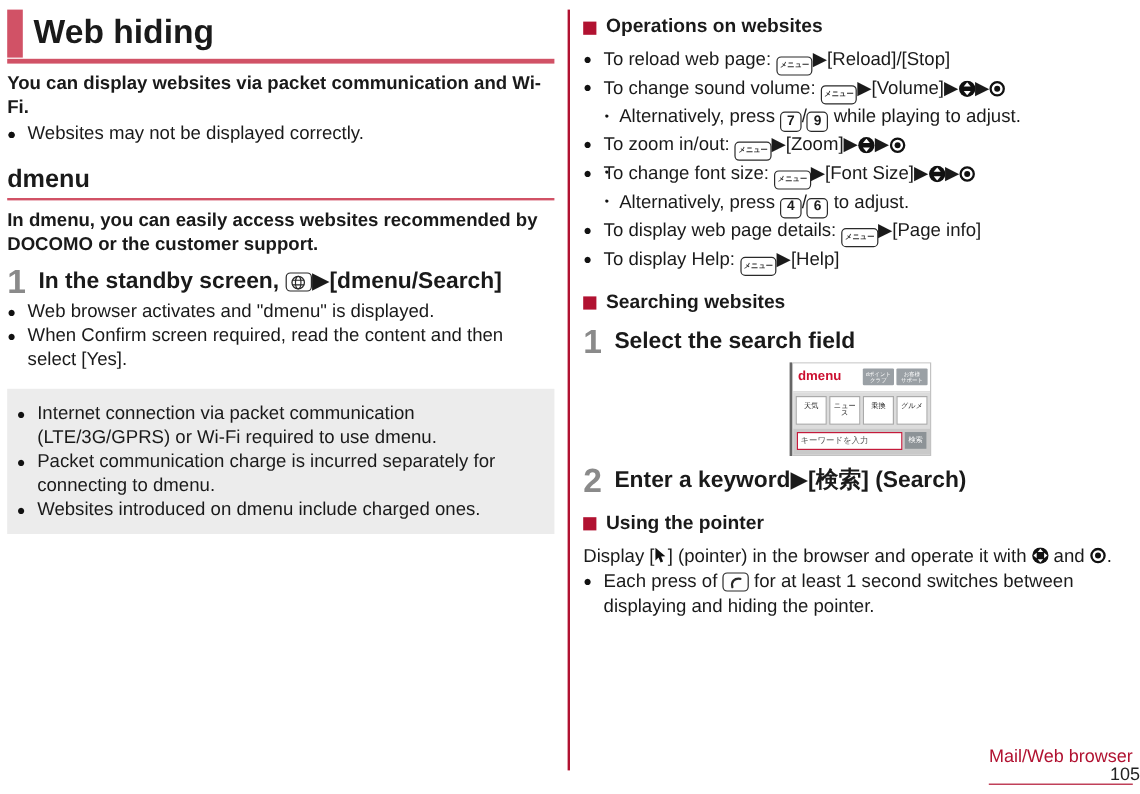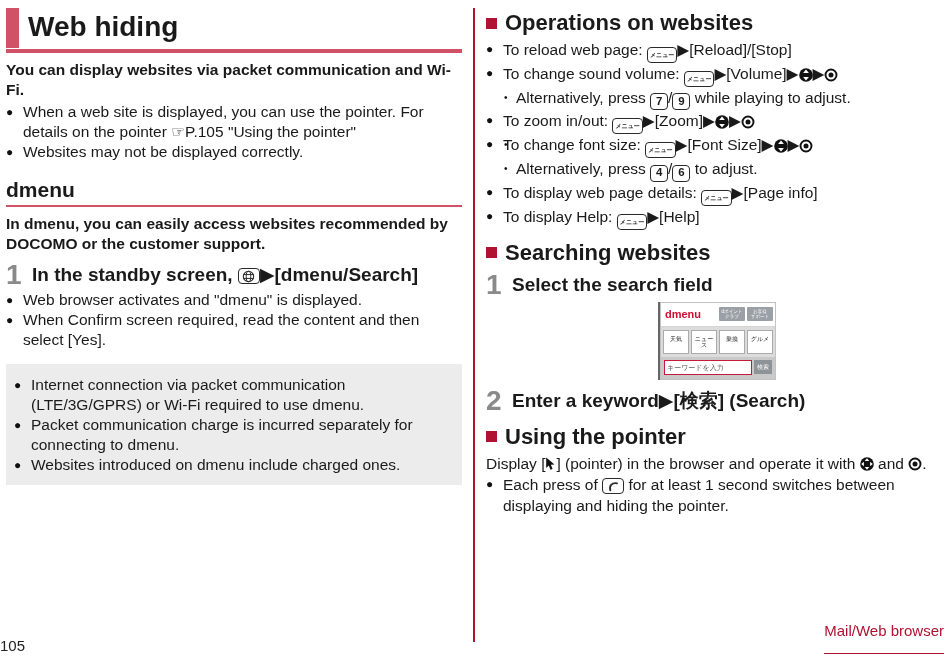--- a/index.html
+++ b/index.html
@@ -23,21 +23,21 @@
   .step{display:flex;margin-top:8px;}
   .stepnum{flex:0 0 26px;font-size:28px;font-weight:bold;color:#8a8a8a;line-height:26px;}
   .steptext{font-weight:bold;font-size:19px;line-height:26px;}
   .stepbullets{margin-top:3px;margin-left:26px;}
   .notebox{background:#ececec;margin-top:14px;padding:9px 8px 10px 8px;}
   .notebox li .dot{color:#c41a3b;}
 
   
   .h3{display:flex;align-items:center;margin:4px 0 5px 0;}
   .h3 .sq{width:11px;height:11px;background:#b11231;margin-right:8px;flex:0 0 auto;}
-  .h3 .h3t{font-size:22px;font-weight:bold;line-height:22px;}
+  .h3 .h3t{font-size:16px;font-weight:bold;line-height:22px;}
   ul.ops{list-style:none;margin:0;padding:0;}
   ul.ops>li{position:relative;padding-left:17px;font-size:15.5px;line-height:21px;}
   ul.ops>li .dot{position:absolute;left:0;top:0;font-size:12px;line-height:21px;color:#111;}
   .sub{position:relative;padding-left:13px;font-size:15.5px;line-height:21px;}
   .sub .sdot{position:absolute;left:1px;top:0;font-size:10px;line-height:21px;color:#111;}
   .mt{margin-top:12px;}
 
   
   .key{display:inline-flex;align-items:center;justify-content:center;border:1.4px solid #2a2a2a;
        border-radius:4px;background:#fff;height:14px;min-width:16px;padding:0 2px;vertical-align:-2px;}
@@ -56,37 +56,37 @@
        white-space:pre-line;border-radius:1px;margin-right:2px;padding:2px 2px;min-width:22px;}
   .shot-cats{display:flex;background:#dcdcdc;padding:3px 2px;gap:2px;}
   .shot-cat{background:#fff;border:1px solid #aaa;font-size:6px;line-height:1;padding:5px 0;
        text-align:center;flex:1;color:#222;}
   .shot-search{display:flex;background:#c9c9c9;padding:3px 3px 4px 3px;align-items:center;}
   .shot-input{flex:1;background:#fff;border:1.5px solid #c41a3b;font-size:7px;color:#555;
        padding:3px 2px;line-height:1;}
   .shot-go{background:#8d9397;color:#fff;font-size:6px;padding:4px 3px;margin-left:2px;line-height:1;}
 
   
-  .pagenum{position:absolute;left:0;right:0;bottom:8px;text-align:left;font-size:15px;color:#222;}
+  .pagenum{position:absolute;left:0;right:0;bottom:8px;text-align:right;font-size:15px;color:#222;}
   .footlink{position:absolute;right:6px;bottom:8px;font-size:15px;color:#b11231;
        border-bottom:1.6px solid #b11231;padding-bottom:14px;cursor:pointer;}
 </style>
 </head>
 <body>
 
 <div class="col-left">
   <div class="titlewrap">
     <div class="titlebar"></div>
     <div class="title">Web hiding</div>
   </div>
 
   <p class="intro">You can display websites via packet communication and Wi-Fi.</p>
 
   <ul class="plain">
-    <li><span class="dot">●</span><span>When a web site is displayed, you can use the pointer. For details on the pointer ☞P.105 "Using the pointer"</span></li>
+    <li><span class="dot">●</span></li>
     <li><span class="dot">●</span><span>Websites may not be displayed correctly.</span></li>
   </ul>
 
   <div class="h2">dmenu</div>
   <p class="lead">In dmenu, you can easily access websites recommended by DOCOMO or the customer support.</p>
 
   <div class="step">
     <div class="stepnum">1</div>
     <div class="steptext">In the standby screen, <span class="key ">
           <svg width="13" height="13" viewBox="0 0 12 12">

